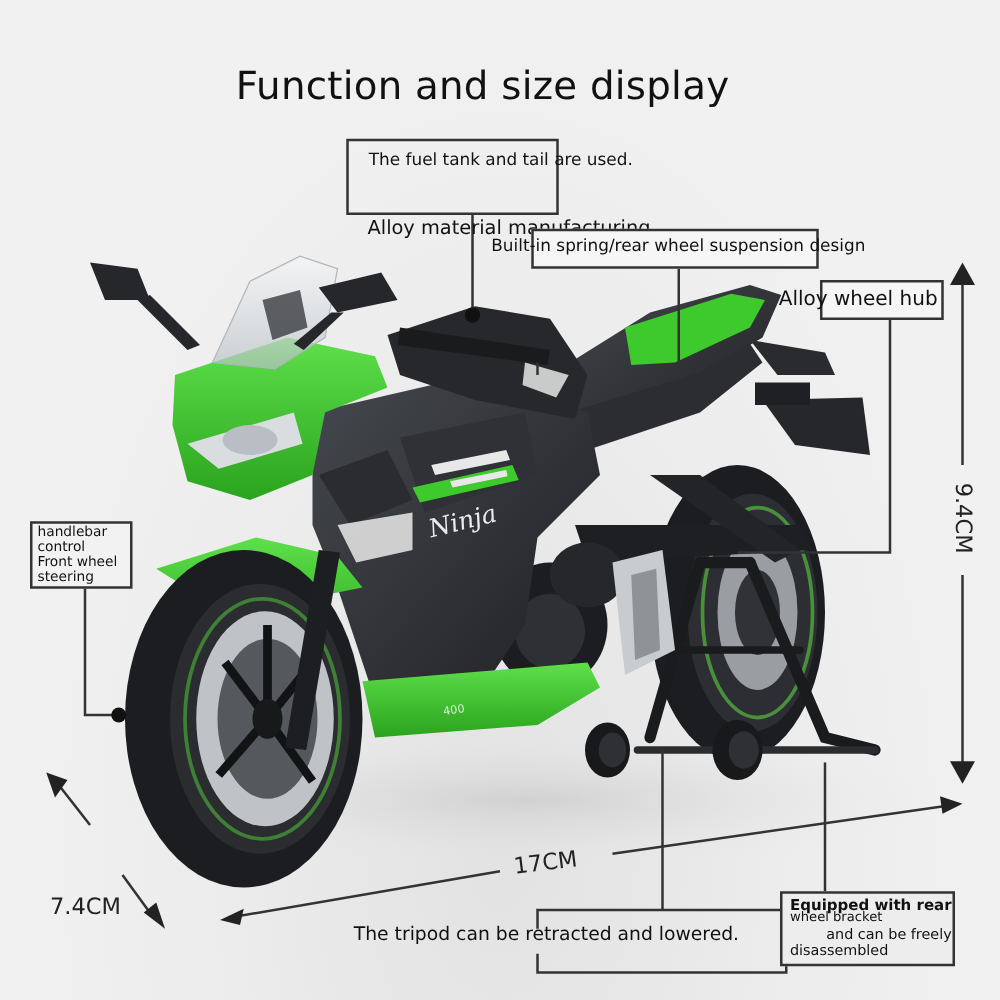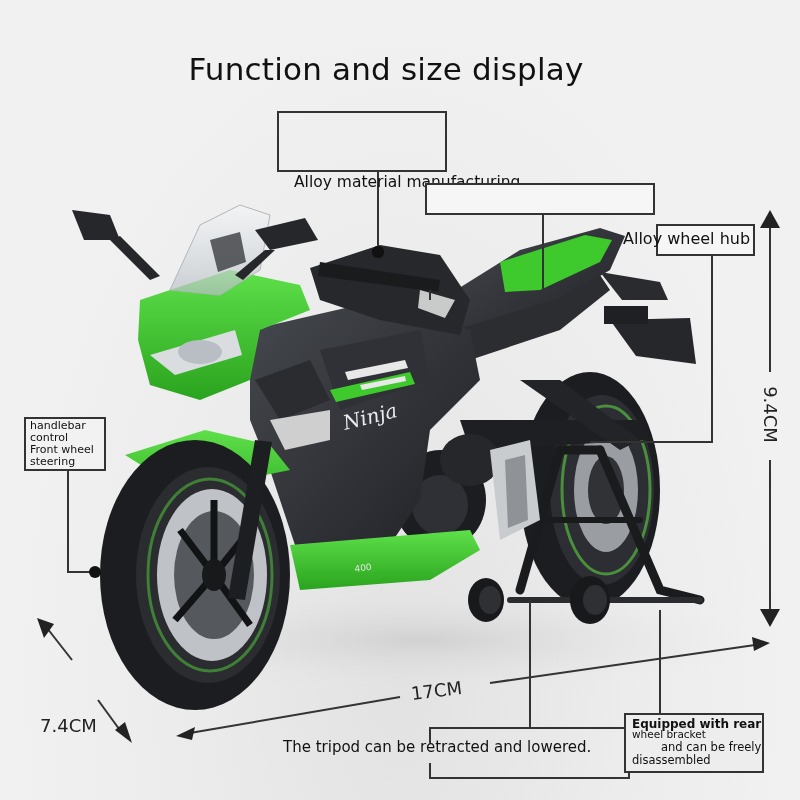--- a/index.html
+++ b/index.html
@@ -181,23 +181,25 @@
 
     <polygon points="770,210 760,228 780,228" fill="#222"></polygon>
     <polygon points="770,627 760,609 780,609" fill="#222"></polygon>
     <polygon points="37,618 44,638 54,624" fill="#222"></polygon>
     <polygon points="132,743 115,730 125,722" fill="#222"></polygon>
     <polygon points="176,736 195,727 192,740" fill="#222"></polygon>
     <polygon points="770,643 752,637 754,651" fill="#222"></polygon>
   </svg>
 
   <div class="box" style="left:277px; top:111px; width:170px; height:61px;"></div>
+  <div class="lbl" style="left:295px; top:120px; font-size:13.5px;">The fuel tank and tail are used.</div>
   <div class="lbl" style="left:294px; top:143px; font-size:15.5px;margin-top:30px;">Alloy material manufacturing</div>
 
   <div class="box" style="left:425px; top:183px; width:230px; height:32px; background:#f6f6f6;"></div>
+  <div class="lbl" style="left:393px; top:189px; font-size:13.5px;">Built-in spring/rear wheel suspension design</div>
 
   <div class="box" style="left:656px; top:224px; width:99px; height:32px; background:#f6f6f6;"></div>
   <div class="lbl" style="left:623px; top:229px; font-size:16px;">Alloy wheel hub</div>
 
   <div class="box" style="left:24px; top:417px; width:82px; height:54px; background:#f2f2f2;"></div>
   <div class="lbl" style="left:30px; top:420px; font-size:11px; line-height:11px;">handlebar</div>
   <div class="lbl" style="left:30px; top:432px; font-size:11px; line-height:11px;">control</div>
   <div class="lbl" style="left:30px; top:444px; font-size:11px; line-height:11px;">Front wheel</div>
   <div class="lbl" style="left:30px; top:456px; font-size:11px; line-height:11px;">steering</div>
 

